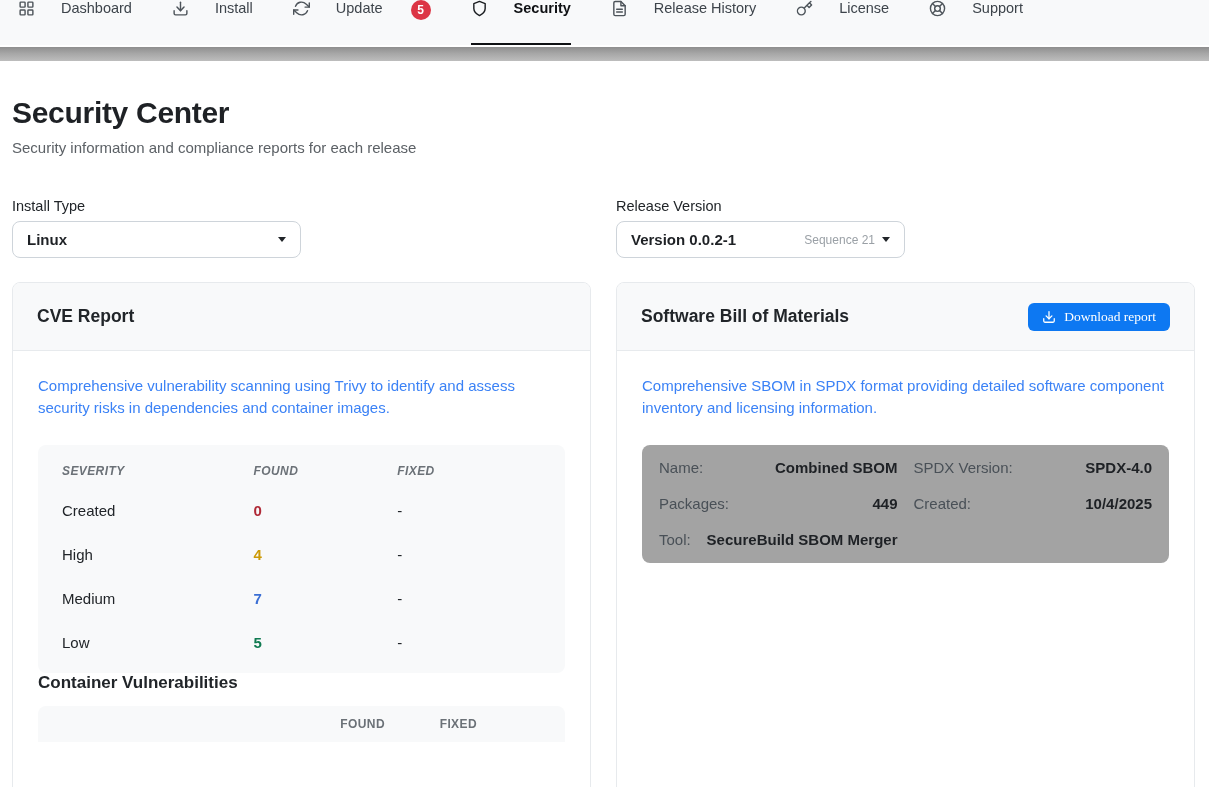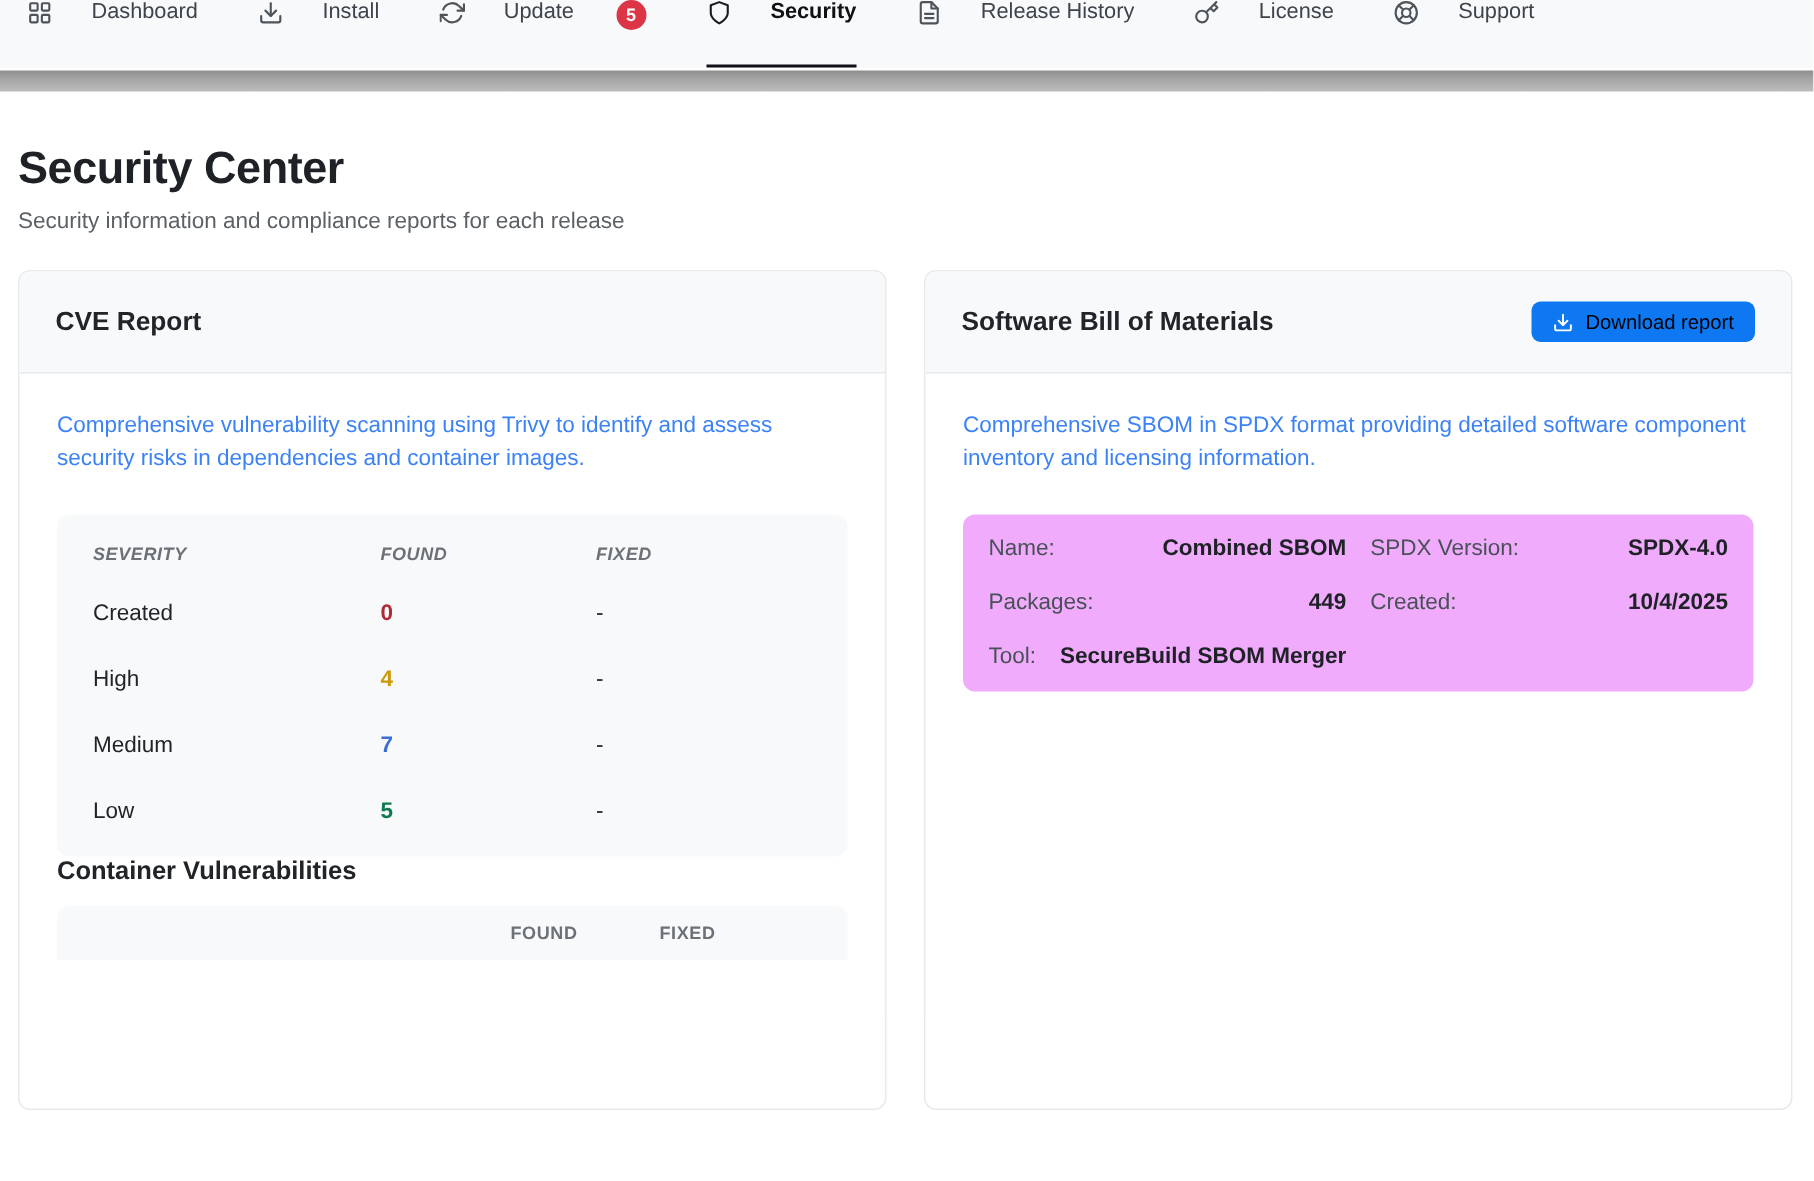--- a/index.html
+++ b/index.html
@@ -63,25 +63,25 @@
   .c-medium { color:#3b6fd4; } .c-low { color:#0f7a50; }
 
   .sub-heading { font-size:17px; font-weight:600; color:#212529; }
   .cv-head { margin-top:13px; background:#f8f9fa; border-radius:8px 8px 0 0;
     height:36px; display:grid; grid-template-columns:1fr 92px 74px;
     align-items:center; padding:0 14px; }
   .cv-head .right { text-align:right; }
 
   
   .btn-primary { display:flex; align-items:center; gap:8px; background:#0d78f2;
-    border:none; border-radius:6px; color:#000000; font-size:13.5px; font-weight:500;
-    padding:6px 14px; cursor:pointer; font-family:Liberation Sans, sans-serif;text-align:right; }
+    border:none; border-radius:6px; color:#ffffff; font-size:13.5px; font-weight:500;
+    padding:6px 14px; cursor:pointer; font-family:Liberation Serif, serif;text-align:right; }
   .btn-primary svg { width:14px; height:14px; stroke:#fff; stroke-width:2.2;
     fill:none; stroke-linecap:round; stroke-linejoin:round; }
-  .sbom-grid { margin-top:26px; background:#f0abfc; border-radius:8px;
+  .sbom-grid { margin-top:26px; background:#a3a3a3; border-radius:8px;
     padding:5px 17px; display:grid; grid-template-columns:1fr 1fr; column-gap:16px; }
   .sbom-cell { height:36px; display:flex; align-items:center;
     justify-content:space-between; font-size:15px; }
   .sbom-label { color:#495057; }
   .sbom-value { font-weight:700; color:#1e2125; text-align:right; white-space:nowrap; }
 </style>
 </head>
 <body>
 
 <nav class="topnav">
@@ -146,20 +146,39 @@
   </div>
 </nav>
 
 <div class="divider-band"></div>
 
 <div class="content">
 
   <h1 class="page-title">Security Center</h1>
   <div class="page-subtitle">Security information and compliance reports for each release</div>
 
+  <div class="filters">
+    <div>
+      <div class="field-label">Install Type</div>
+      <div class="select">
+        <span class="select-value">Linux</span>
+        <span class="caret"></span>
+      </div>
+    </div>
+    <div>
+      <div class="field-label">Release Version</div>
+      <div class="select">
+        <span class="select-value">Version 0.0.2-1</span>
+        <span class="select-right">
+          <span class="select-hint">Sequence 21</span>
+          <span class="caret"></span>
+        </span>
+      </div>
+    </div>
+  </div>
 
   <div class="cards">
 
     <section class="card">
       <div class="card-header">
         <span class="card-title">CVE Report</span>
       </div>
       <div class="card-body">
         <p class="card-desc">Comprehensive vulnerability scanning using Trivy to identify and assess security risks in dependencies and container images.</p>
 

